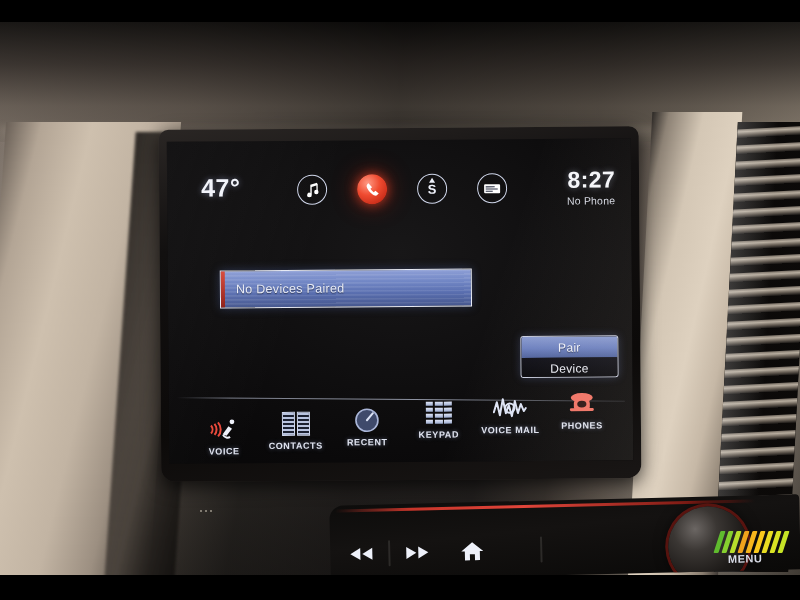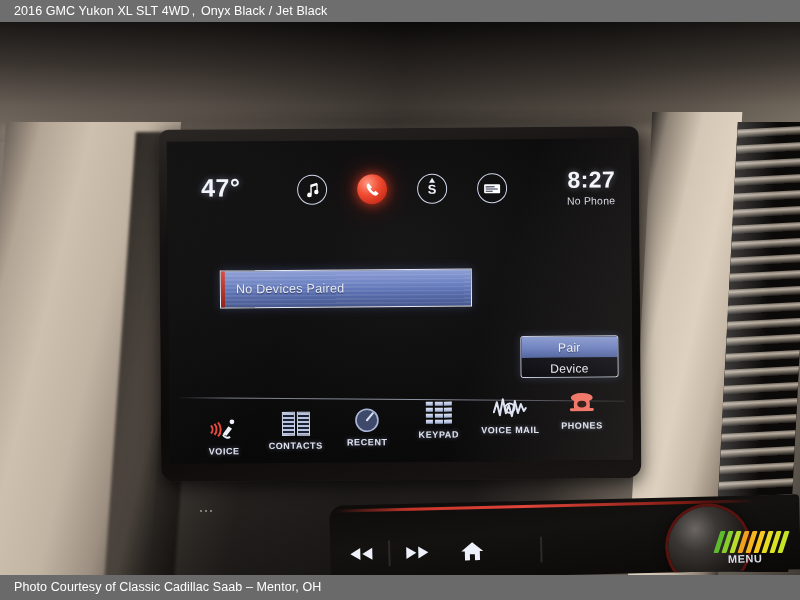--- a/index.html
+++ b/index.html
@@ -289,24 +289,20 @@
   .wm-bars .g3 { background:#b9dd2c; } .wm-bars .o1 { background:#f0a21c; }
   .wm-bars .o2 { background:#f5b51c; } .wm-bars .o3 { background:#f8c81c; }
   .wm-bars .y1 { background:#e8dc22; } .wm-bars .y2 { background:#d9e224; }
   .wm-bars .y3 { background:#c6e426; }
 </style>
 </head>
 <body>
 
 <div class="page">
 
-  <div class="caption-bar caption-top">
-    <span>2016 GMC Yukon XL SLT 4WD</span><span class="cap-sep">,</span>
-    <span>Onyx Black / Jet Black</span>
-  </div>
 
   <div class="photo">
 
     <div class="dash-top"></div>
     <div class="dash-top-edge"></div>
     <div class="trim-left"></div>
     <div class="trim-left-dark"></div>
     <div class="trim-right"></div>
 
     <div class="vent">
@@ -513,17 +509,14 @@
       <i class="o1"></i>
         <i class="o2"></i>
         <i class="o3"></i>
       <i class="y1"></i>
         <i class="y2"></i>
         <i class="y3"></i>
     </div>
 
   </div>
 
-  <div class="caption-bar caption-bottom">
-    <span>Photo Courtesy of Classic Cadillac Saab – Mentor, OH</span>
-  </div>
 
 </div>
 
 </body></html>

